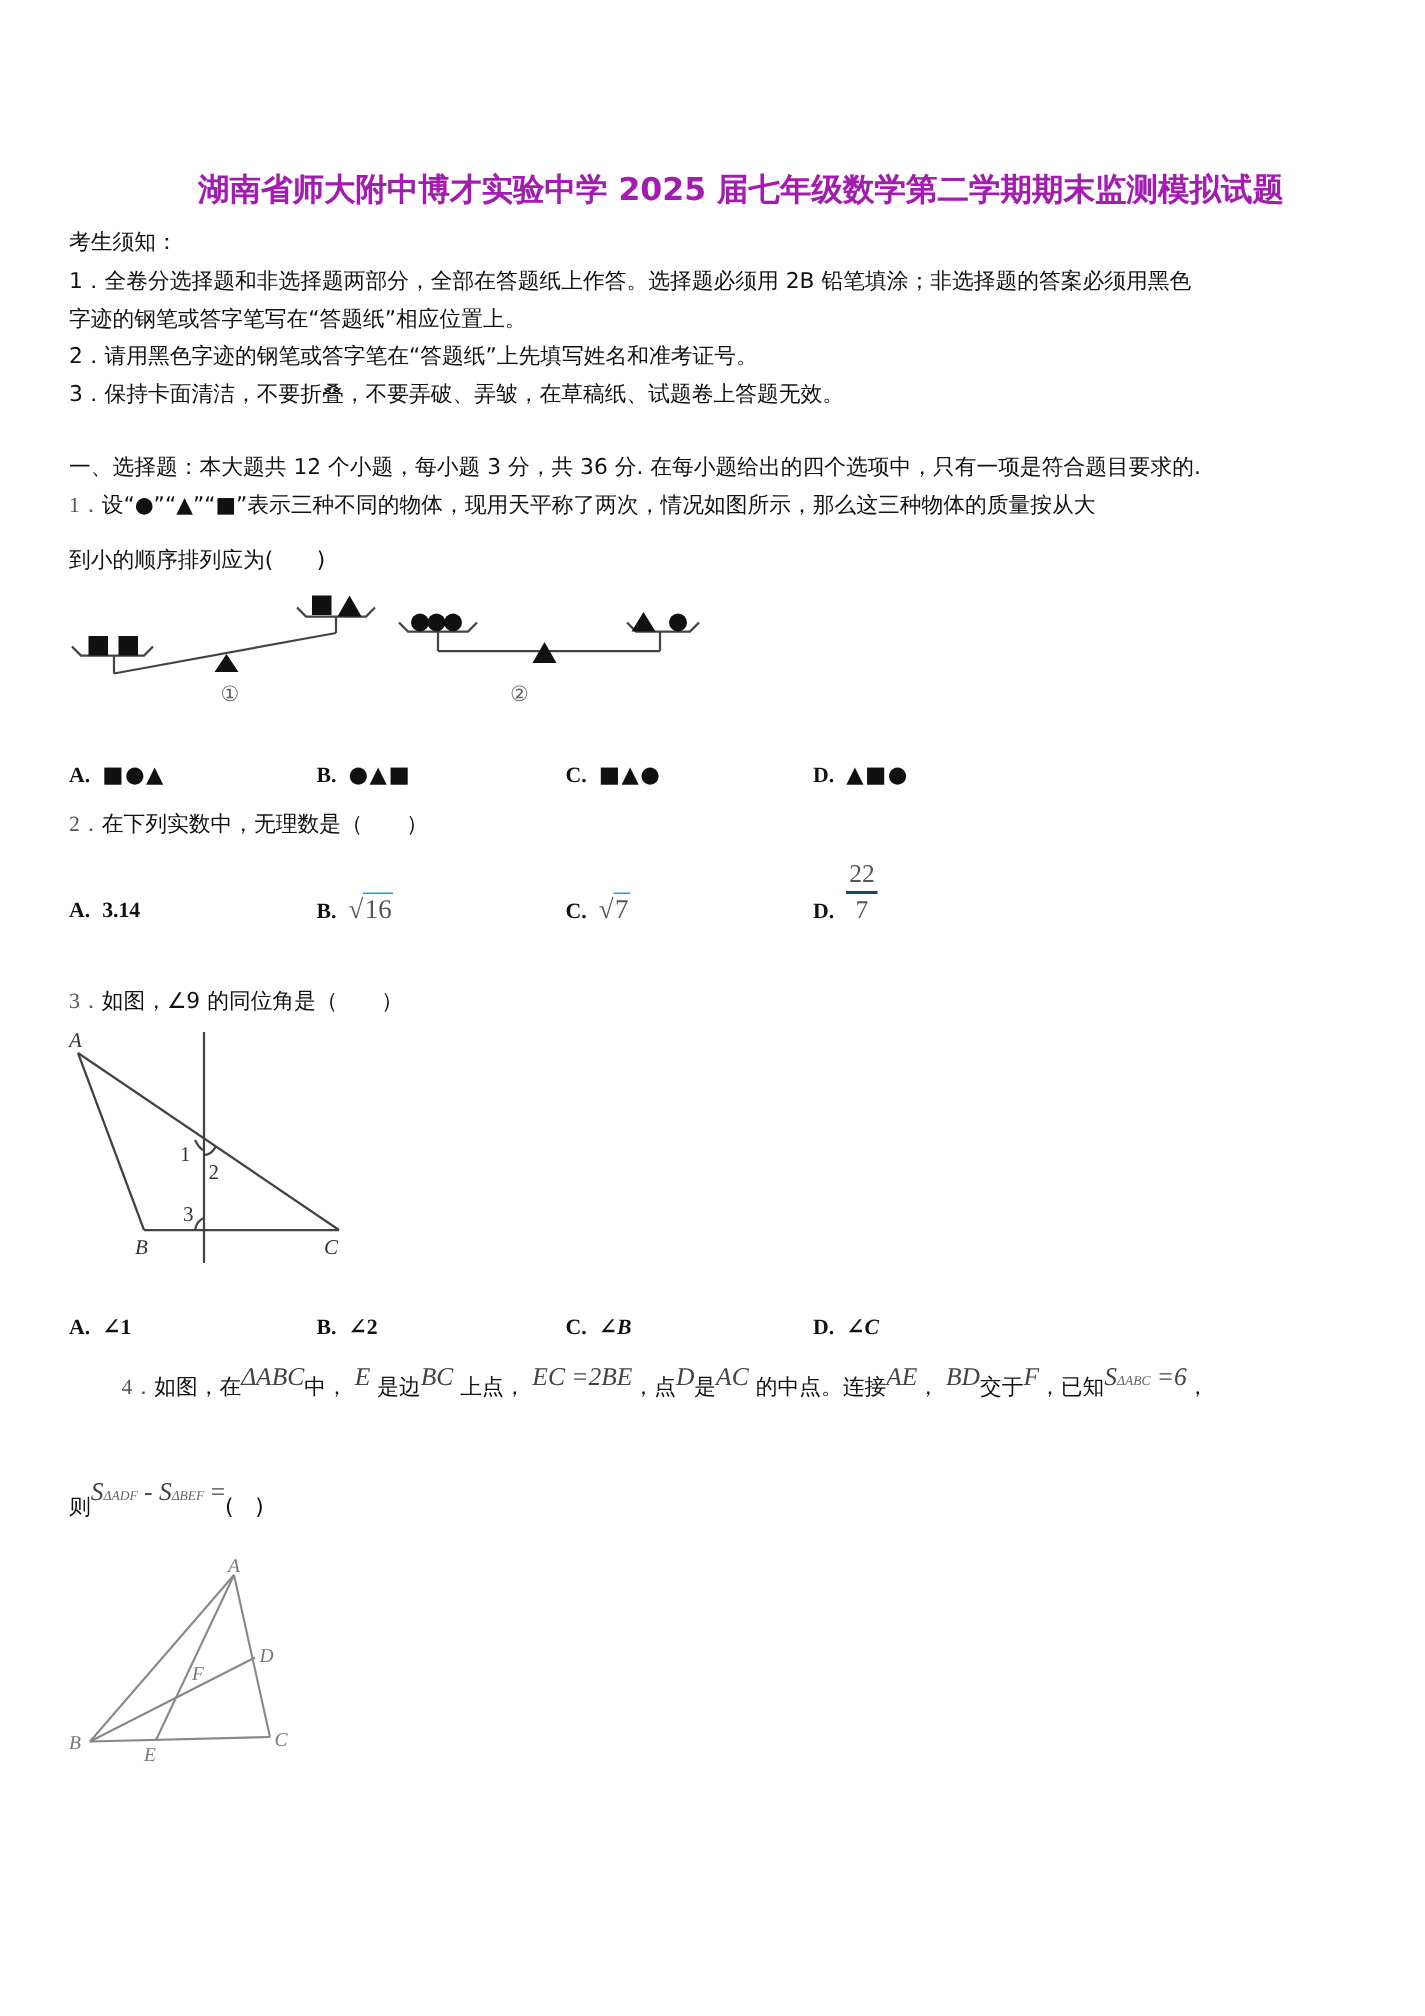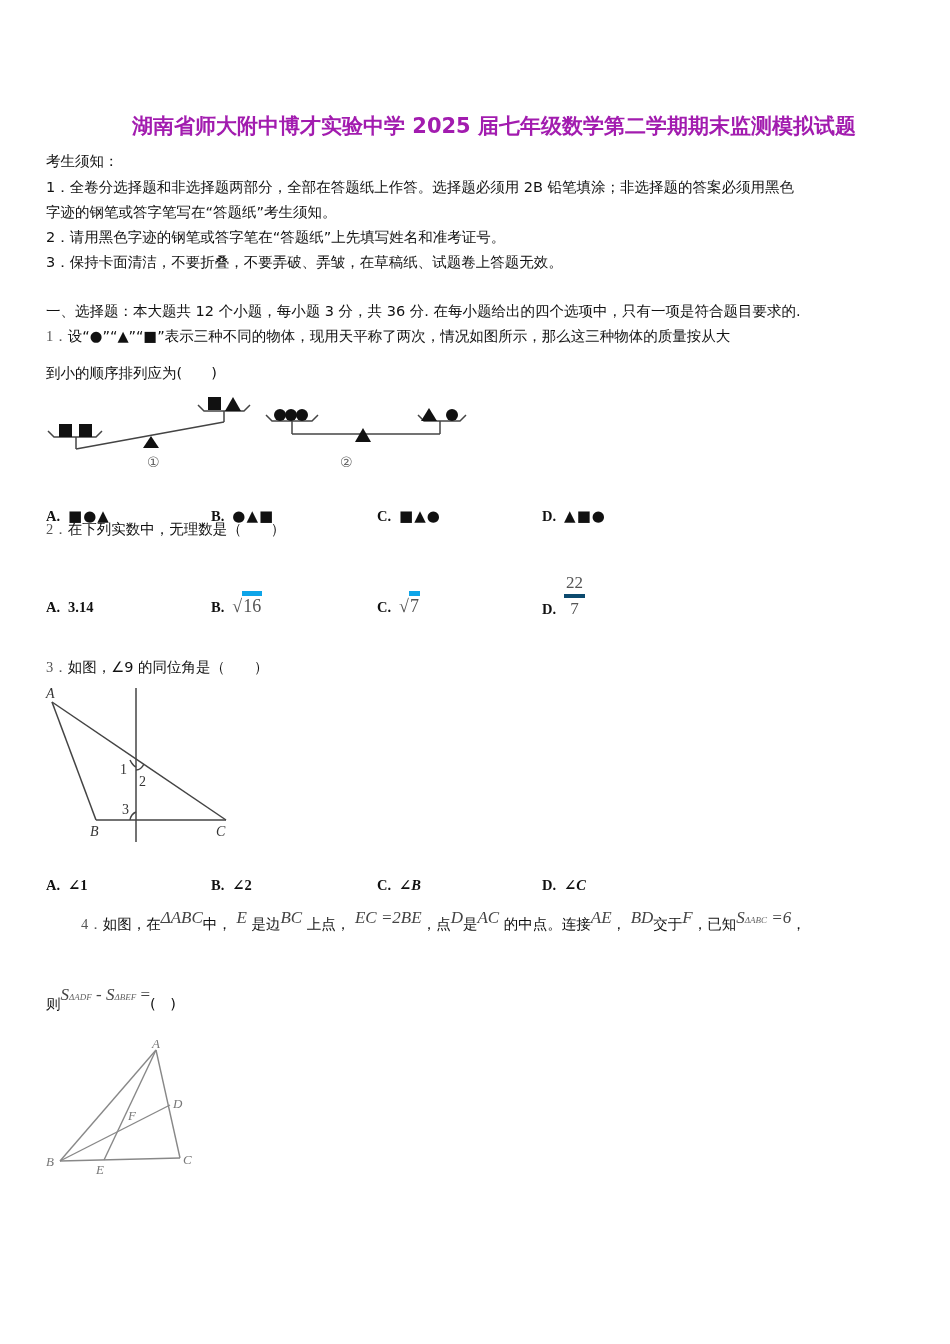--- a/index.html
+++ b/index.html
@@ -6,35 +6,35 @@
   body { width:950px; height:1344px; position:relative; overflow:hidden; color:#111; font-family:"DejaVu Sans","Liberation Sans",sans-serif; }
   .abs { position:absolute; }
   .title { left:0; width:950px; top:112px; text-align:center; font-size:21px; font-weight:bold; letter-spacing:0px; color:#a21caf; font-family:"DejaVu Sans",sans-serif;margin-left:19px; }
   .line { position:absolute; left:46px; font-size:14.5px; white-space:nowrap; color:#111; }
   .opt { position:absolute; font-size:14.5px; white-space:nowrap; font-family:"Liberation Serif","DejaVu Serif",serif; }
   .opt b { font-weight:bold; margin-right:8px; }
   .m { font-family:"Liberation Serif","DejaVu Serif",serif; font-style:italic; color:#444; font-size:17px; }
   .num { font-family:"Liberation Serif",serif; color:#555; }
   .sym { font-family:"DejaVu Sans",sans-serif; font-size:15px; letter-spacing:1px; }
   .sqrt { font-family:"Liberation Serif",serif; color:#555; font-size:18px; }
-  .sqrt span { border-top:5px solid #0ea5e9; padding:0 1px; }
+  .sqrt span { border-top:1px solid #0ea5e9; padding:0 1px; }
   .frac { display:inline-block; text-align:center; font-family:"Liberation Serif",serif; color:#555; font-size:17px; vertical-align:middle; }
-  .frac .n { display:block; border-bottom:4px solid #0c4a6e; padding:0 2px; line-height:22px; }
+  .frac .n { display:block; border-bottom:2px solid #0c4a6e; padding:0 2px; line-height:22px; }
   .frac .d { display:block; line-height:22px; }
   .sub { font-size:9px; font-style:italic; color:#666; }
   svg { position:absolute; }
 </style>
 </head>
 <body>
 
 <div class="abs title">湖南省师大附中博才实验中学 2025 届七年级数学第二学期期末监测模拟试题</div>
 
 <div class="line" style="top:152px;font-family:Liberation Serif, serif;">考生须知：</div>
 <div class="line" style="top:178px;">1．全卷分选择题和非选择题两部分，全部在答题纸上作答。选择题必须用 2B 铅笔填涂；非选择题的答案必须用黑色</div>
-<div class="line" style="top:203px;">字迹的钢笔或答字笔写在“答题纸”考生须知。</div>
+<div class="line" style="top:203px;">字迹的钢笔或答字笔写在“答题纸”相应位置上。</div>
 <div class="line" style="top:228px;">2．请用黑色字迹的钢笔或答字笔在“答题纸”上先填写姓名和准考证号。</div>
 <div class="line" style="top:253px;">3．保持卡面清洁，不要折叠，不要弄破、弄皱，在草稿纸、试题卷上答题无效。</div>
 
 <div class="line" style="top:302px;">一、选择题：本大题共 12 个小题，每小题 3 分，共 36 分. 在每小题给出的四个选项中，只有一项是符合题目要求的.</div>
 
 <div class="line" style="top:327px;">
   <span class="num">1．</span><span>设“●”“▲”“■”表示三种不同的物体，现用天平称了两次，情况如图所示，那么这三种物体的质量按从大</span>
 </div>
 <div class="line" style="top:364px;">到小的顺序排列应为(　　)</div>
 
@@ -68,21 +68,21 @@
   </g>
   <text x="103" y="75" font-size="14" fill="#666" font-family="DejaVu Sans, sans-serif">①</text>
   <text x="296" y="75" font-size="14" fill="#666" font-family="DejaVu Sans, sans-serif">②</text>
 </svg>
 
 <div class="opt" style="left:46px;top:507px;"><b>A.</b><span class="sym">■●▲</span></div>
 <div class="opt" style="left:211px;top:507px;"><b>B.</b><span class="sym">●▲■</span></div>
 <div class="opt" style="left:377px;top:507px;"><b>C.</b><span class="sym">■▲●</span></div>
 <div class="opt" style="left:542px;top:507px;"><b>D.</b><span class="sym">▲■●</span></div>
 
-<div class="line" style="top:520px;">
+<div class="line" style="top:540px;">
   <span class="num">2．</span><span>在下列实数中，无理数是（　　）</span>
 </div>
 <div class="opt" style="left:46px;top:599px;"><b>A.</b><b>3.14</b></div>
 <div class="opt" style="left:211px;top:596px;"><b>B.</b><span class="sqrt">√<span>16</span></span></div>
 <div class="opt" style="left:377px;top:596px;"><b>C.</b><span class="sqrt">√<span>7</span></span></div>
 <div class="opt" style="left:542px;top:572px;"><b style="vertical-align:middle;position:relative;top:13px;">D.</b><span class="frac"><span class="n">22</span><span class="d">7</span></span></div>
 
 <div class="line" style="top:658px;">
   <span class="num">3．</span><span>如图，∠9 的同位角是（　　）</span>
 </div>

